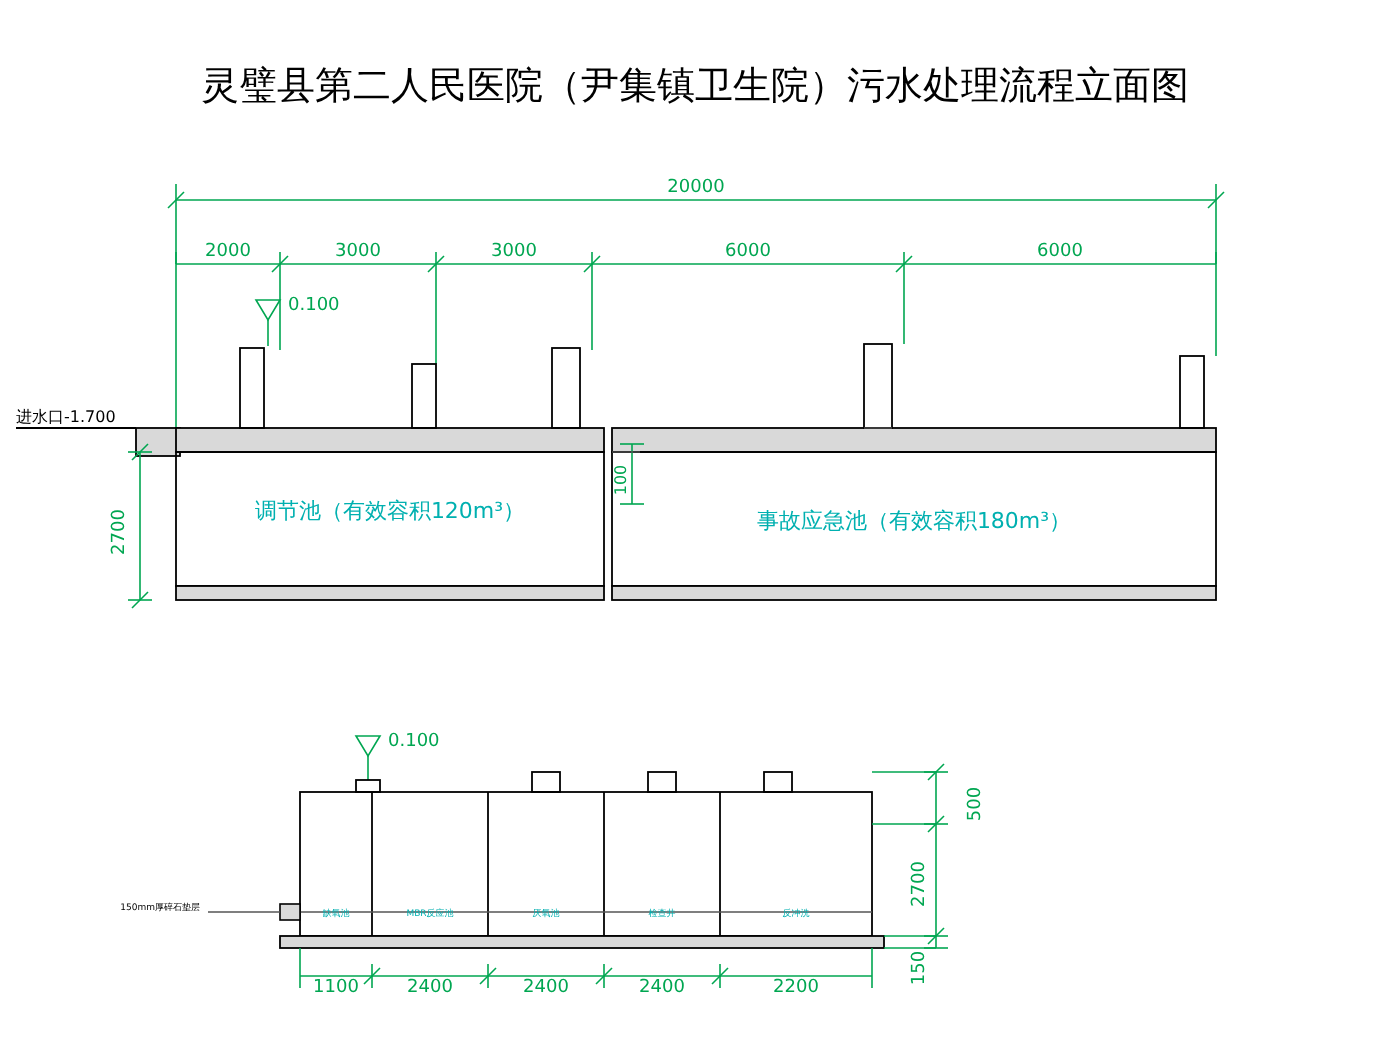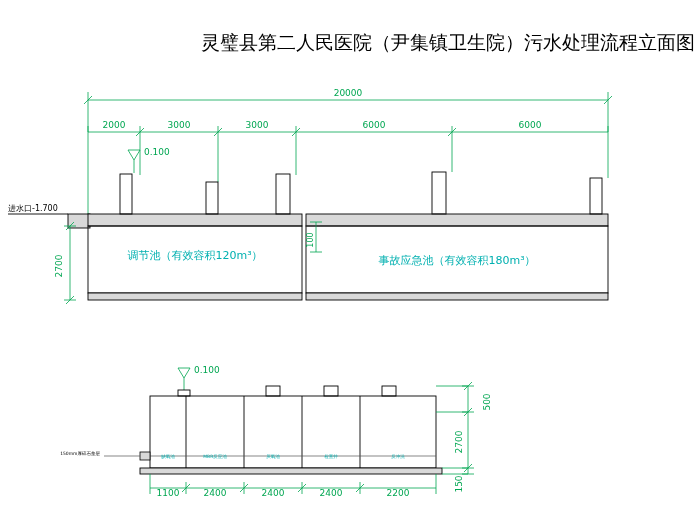--- a/index.html
+++ b/index.html
@@ -13,21 +13,21 @@
     height: 519px;
     background: #ffffff;
     font-family: "DejaVu Sans", "Liberation Sans", sans-serif;
     overflow: hidden;
   }
   .title {
     position: absolute;
     left: 0;
     top: 30px;
     width: 695px;
-    text-align: right;
+    text-align: center;
     font-family: "DejaVu Serif", "Liberation Serif", serif;
     font-size: 19px;
     color: #000000;
     letter-spacing: 0px;
     white-space: nowrap;
   }
   svg.canvas {
     position: absolute;
     left: 0;
     top: 0;

